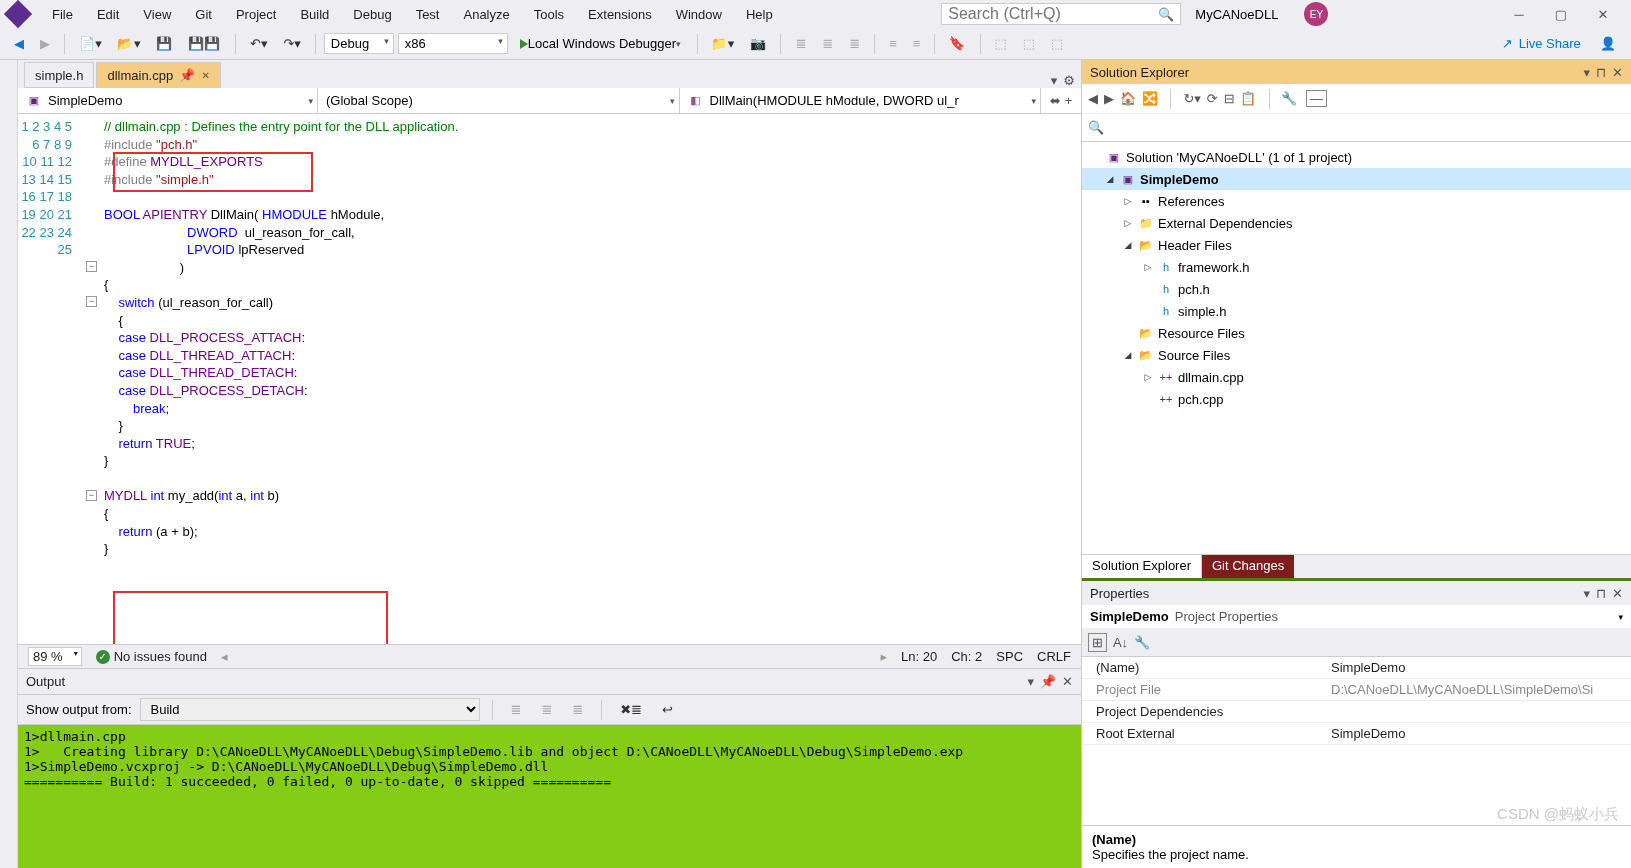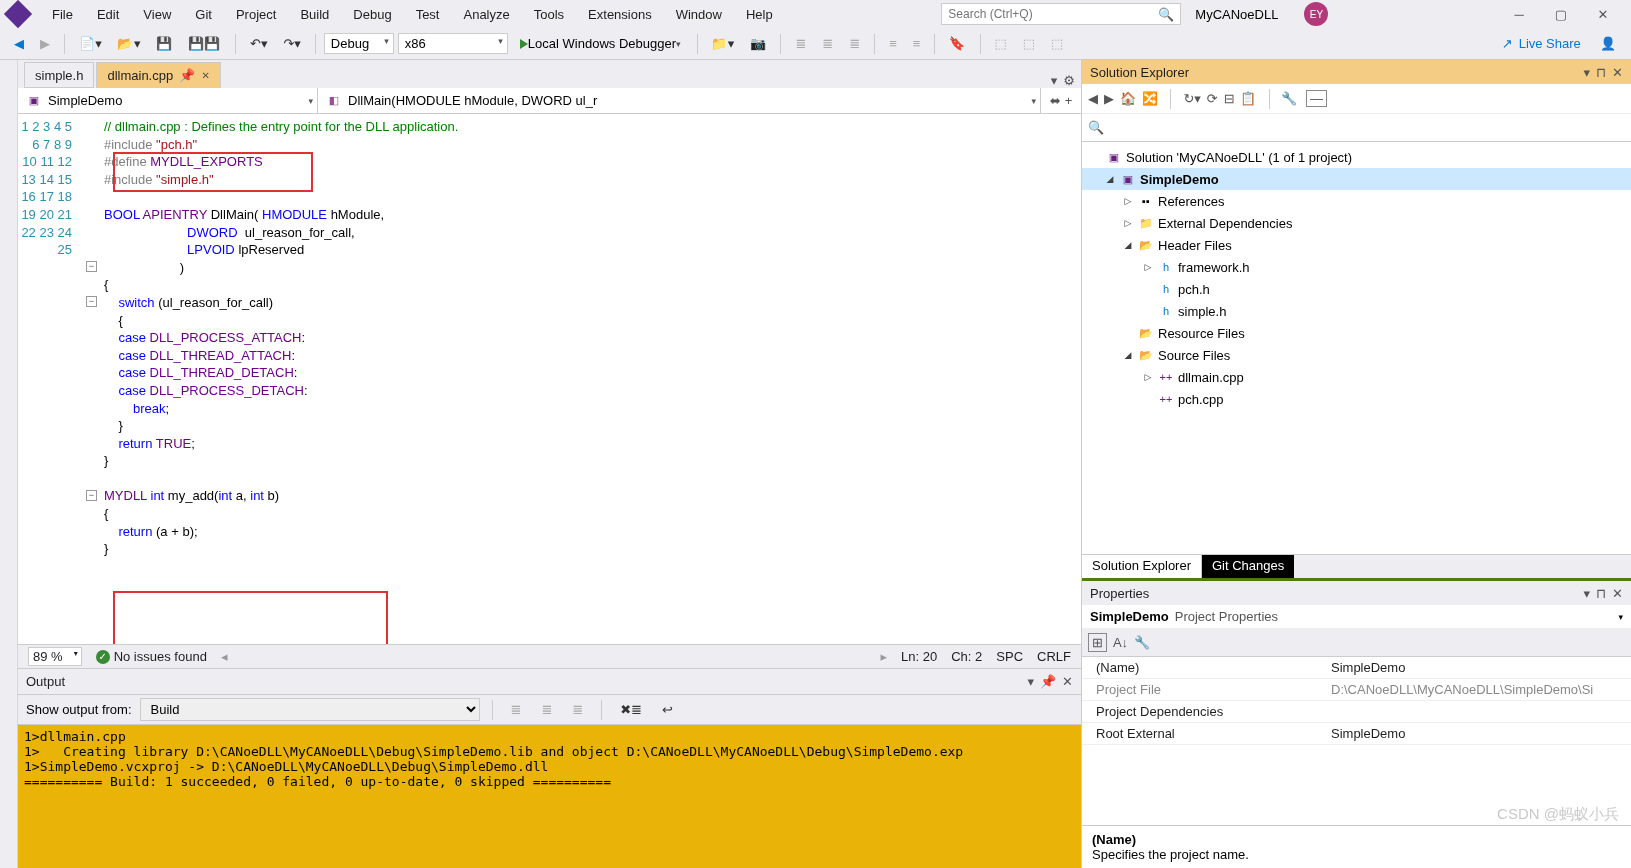--- a/index.html
+++ b/index.html
@@ -1,21 +1,21 @@
 <!DOCTYPE html>
 <html><head>
 <meta charset="utf-8">
 <style>
 * { margin:0; padding:0; box-sizing:border-box; font-family:"Segoe UI",Arial,sans-serif; font-size:13px; }
 body { width:1631px; height:868px; background:#eeeef2; overflow:hidden; display:flex; flex-direction:column; }
 .menubar { height:28px; background:#eeeef2; display:flex; align-items:center; padding:0 8px; gap:4px; }
 .vs-logo { width:20px; height:20px; background:#5c2d91; transform:rotate(45deg); margin-right:10px; }
 .menu-item { padding:4px 10px; color:#1e1e1e; cursor:pointer; }
 .search-box { margin-left:auto; width:240px; height:22px; border:1px solid #ccc; background:#fff; display:flex; align-items:center; padding:0 6px; color:#717171; }
-.search-box input { flex:1; border:none; outline:none; font-size:12px; }
+.search-box input { flex:1; border:none; outline:none; font-size:16px; }
 .startup-name { padding:4px 10px; }
 .win-btns { margin-left:auto; display:flex; gap:2px; }
 .win-btn { width:40px; height:22px; display:flex; align-items:center; justify-content:center; color:#555; }
 .user-badge { width:24px; height:24px; border-radius:50%; background:#b33a7a; color:#fff; display:flex; align-items:center; justify-content:center; font-size:10px; margin:0 12px; }
 
 .toolbar { height:32px; background:#eeeef2; border-bottom:1px solid #ccc; display:flex; align-items:center; padding:0 8px; gap:4px; }
 .tb-btn { padding:3px 6px; color:#333; display:flex; align-items:center; gap:2px; }
 .tb-btn.blue { color:#0078d4; }
 .tb-combo { border:1px solid #ccc; background:#fff; padding:2px 20px 2px 6px; position:relative; min-width:70px; }
 .tb-combo::after { content:"▾"; position:absolute; right:4px; font-size:9px; color:#555; }
@@ -58,21 +58,21 @@
 .zoom-combo::after { content:"▾"; position:absolute; right:3px; font-size:8px; }
 .noerr { color:#1e1e1e; display:flex; align-items:center; gap:4px; }
 .noerr .ok { width:14px; height:14px; border-radius:50%; background:#388a34; color:#fff; font-size:10px; display:flex; align-items:center; justify-content:center; }
 .editor-status .spacer { flex:1; }
 
 .output-panel { border-top:1px solid #ccc; display:flex; flex-direction:column; height:200px; }
 .panel-title { height:26px; background:#eeeef2; display:flex; align-items:center; padding:0 8px; color:#1e1e1e; border-bottom:1px solid #ccc;justify-content:center; }
 .panel-title .pt-btns { margin-left:auto; display:flex; gap:6px; color:#555; }
 .output-tb { height:30px; background:#eeeef2; border-bottom:1px solid #ccc; display:flex; align-items:center; padding:0 8px; gap:8px; }
 .output-tb select { border:1px solid #ccc; padding:2px 6px; width:340px; }
-.output-text { flex:1; background:#eab308; font-family:Consolas,monospace; font-size:13px; padding:4px 6px; white-space:pre; overflow:auto; }
+.output-text { flex:1; background:#84cc16; font-family:Consolas,monospace; font-size:13px; padding:4px 6px; white-space:pre; overflow:auto; }
 
 .right-col { width:550px; display:flex; flex-direction:column; border-left:1px solid #ccc; background:#fff; }
 .panel-hdr { height:24px; background:#f5cc84; display:flex; align-items:center; padding:0 8px; color:#1e1e1e; }
 .panel-hdr.grey { background:#eeeef2; }
 .panel-hdr .pt-btns { margin-left:auto; display:flex; gap:6px; color:#555; font-size:10px; }
 .se-toolbar { height:30px; background:#fff; border-bottom:1px solid #eee; display:flex; align-items:center; padding:0 6px; gap:8px; color:#555; }
 .se-toolbar .grp { display:flex; gap:6px; align-items:center; }
 .se-search { height:28px; border-bottom:1px solid #ccc; display:flex; align-items:center; padding:0 6px; color:#717171; }
 .se-search input { flex:1; border:none; outline:none; }
 
@@ -86,21 +86,21 @@
 .ico-sol { color:#68217a; }
 .ico-proj { color:#68217a; }
 .ico-fold { color:#d6a53a; }
 .ico-hdr { color:#0078d4; }
 .ico-cpp { color:#68217a; }
 .ico-folder { color:#d6a53a; }
 
 .se-tabs { height:24px; background:#eeeef2; display:flex; border-top:1px solid #ccc; }
 .se-tab { padding:3px 10px; }
 .se-tab.active { background:#fff; border-right:1px solid #ccc; }
-.se-tab.blue { background:#000000; color:#fff; }
+.se-tab.blue { background:#7f1d1d; color:#fff; }
 
 .props { display:flex; flex-direction:column; border-top:3px solid #4d7c0f; }
 .props-obj { height:24px; background:#fff; border-bottom:1px solid #eee; display:flex; align-items:center; padding:0 8px; gap:6px; }
 .props-tb { height:28px; background:#eeeef2; border-bottom:1px solid #ccc; display:flex; align-items:center; padding:0 6px; gap:6px; color:#555; }
 .props-grid { flex:1; background:#fff; overflow:auto; }
 .prop-cat { background:#eeeef2; padding:2px 6px; font-weight:600; border-bottom:1px solid #ddd; }
 .prop-row { display:flex; border-bottom:1px solid #eee; height:22px; align-items:center; }
 .prop-row .pn { width:245px; padding-left:14px; color:#1e1e1e; }
 .prop-row .pv { flex:1; padding-left:4px; color:#1e1e1e; overflow:hidden; white-space:nowrap; }
 .prop-row.dis .pn, .prop-row.dis .pv { color:#888; }
@@ -199,20 +199,23 @@
       <div class="glyphs">
         <span>▾</span>
         <span>⚙</span>
       </div>
     </div>
 
     <div class="nav-bar">
       <div class="nav-combo first">
         <span class="ico ico-proj">▣</span>
         <span>SimpleDemo</span>
+      </div>
+      <div class="nav-combo">
+        <span>(Global Scope)</span>
       </div>
       <div class="nav-combo">
         <span class="ico" style="color:#9b4f96">◧</span>
         <span>DllMain(HMODULE hModule, DWORD ul_r</span>
       </div>
       <div class="nav-end">
         <span>⬌</span>
         <span>+</span>
       </div>
     </div>

